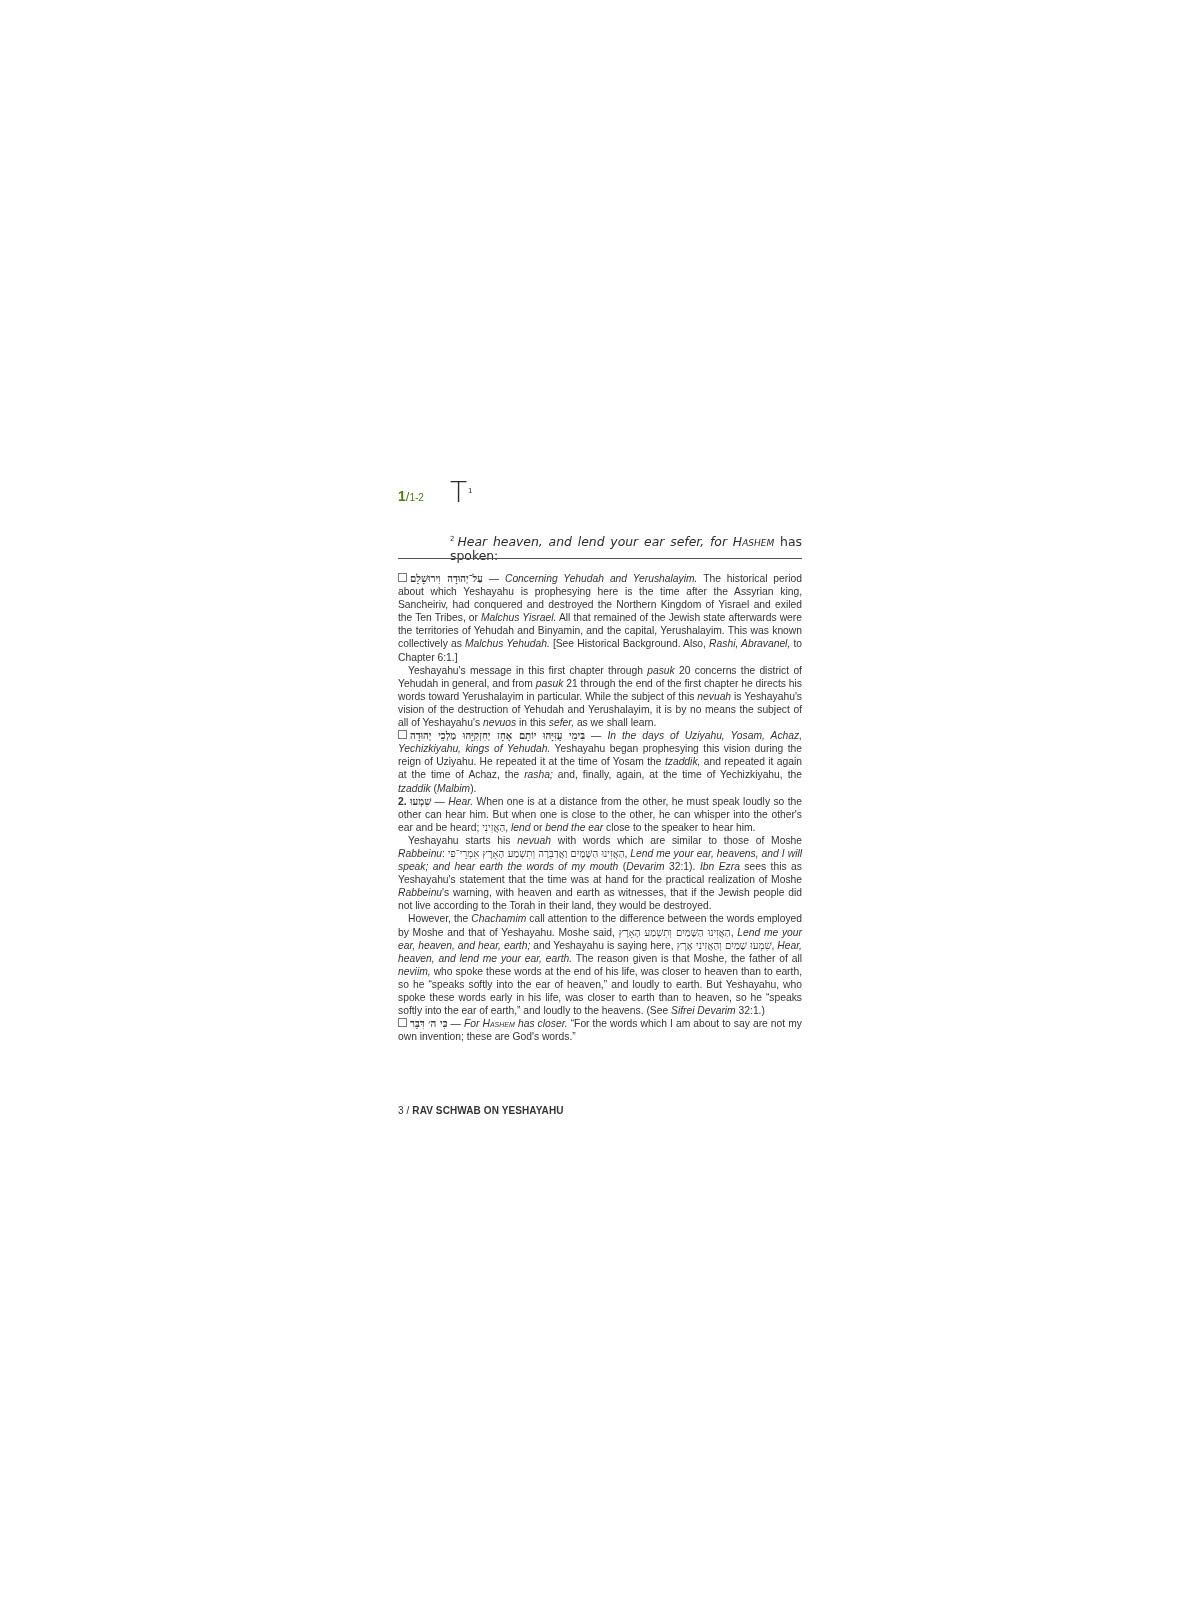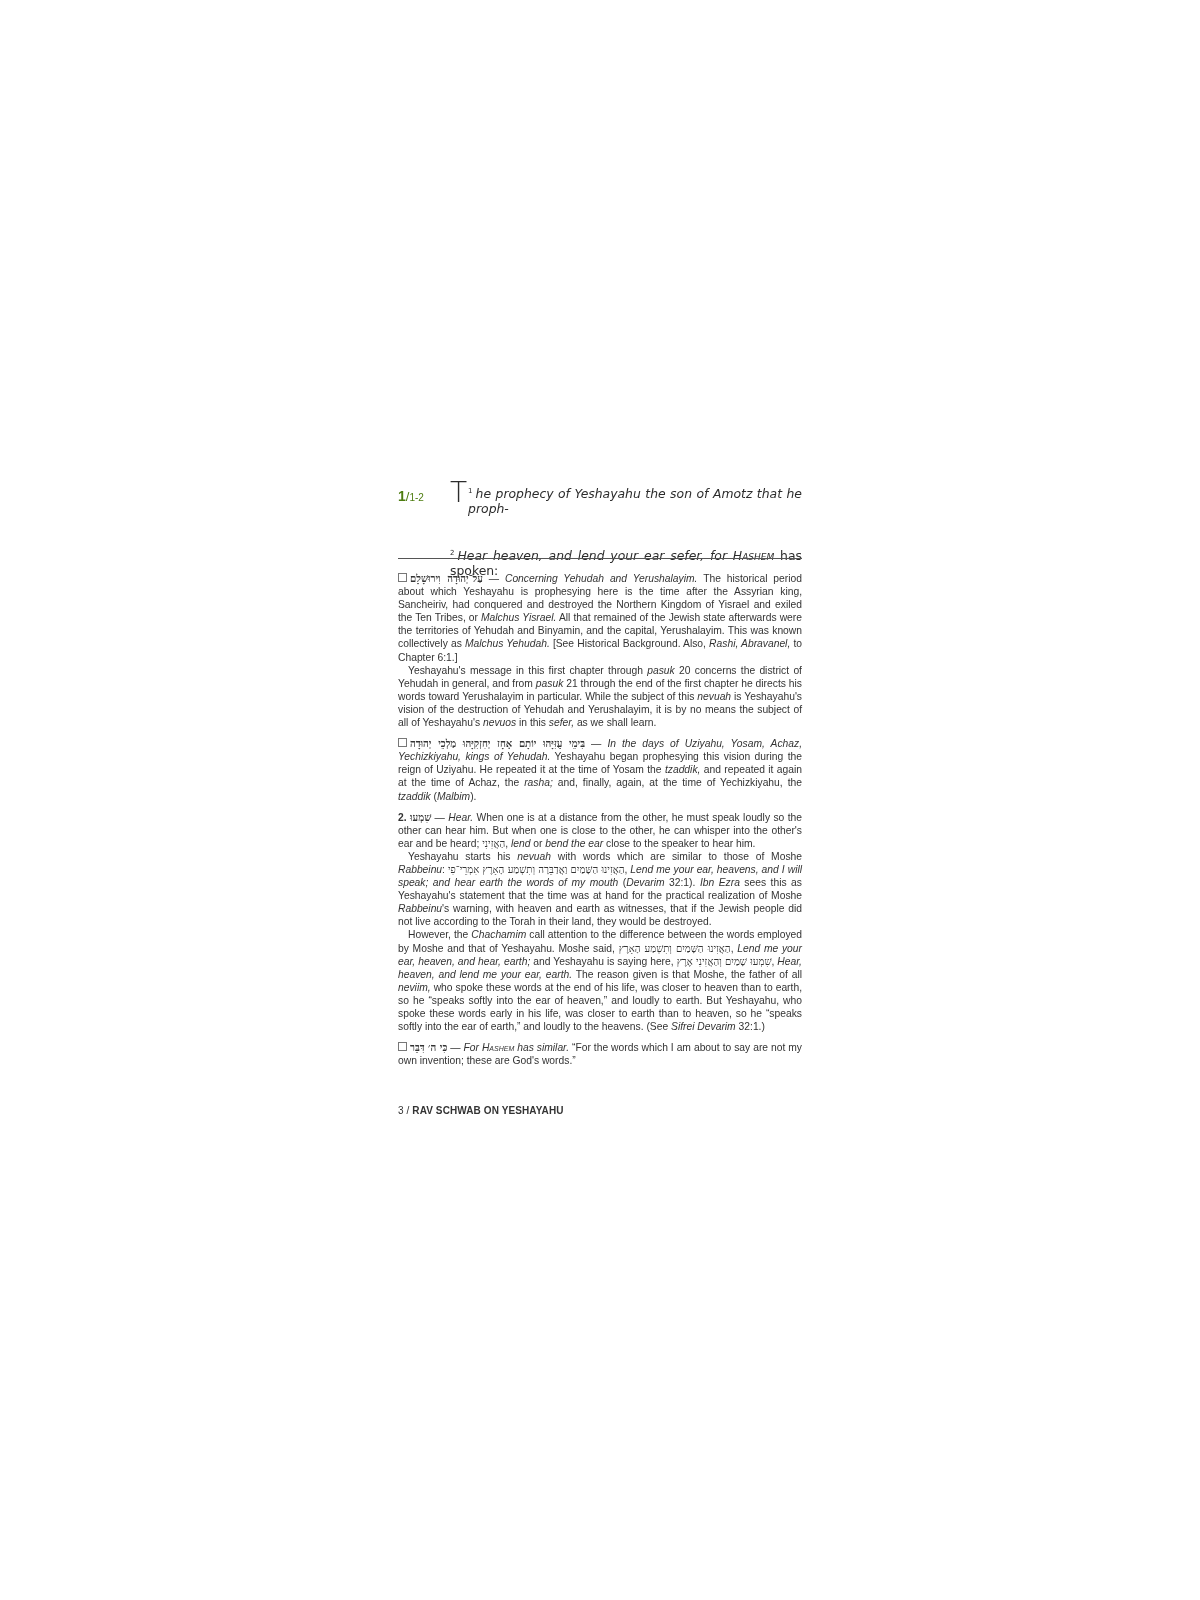--- a/index.html
+++ b/index.html
@@ -15,41 +15,41 @@
       line-height: 14.8px; text-align: justify; color: #2c2c2c; }
     .verse-text .vnum { font-size: 7px; vertical-align: super; font-style: normal; margin-right: 3px; }
     .dropcap { font-style: normal; font-size: 28px; line-height: 18px; float: left; margin-right: 1px; margin-top: 0px; font-weight: 300; }
     .indent { padding-left: 20px; }
     .sc { font-variant: small-caps; font-style: italic; }
     .rule { position: absolute; left: 0; top: 78px; width: 404px; border-top: 1px solid #555; }
     .commentary { position: absolute; left: 0; top: 84px; width: 404px;
       font-size: 10.3px; line-height: 13.1px; text-align: justify; color: #333; }
     .commentary p { margin: 0; }
     .commentary .para-indent { text-indent: 10px; }
-    .commentary .section { margin-top: 8px; }
+    .commentary .section { }
     .commentary .section:first-child { margin-top: 8px; }
     .box { display: inline-block; width: 7px; height: 7px; border: 1px solid #777; margin-right: 3px; vertical-align: 0px; }
     .heb { font-family: "DejaVu Serif", serif; font-weight: bold; direction: rtl; unicode-bidi: isolate; font-size: 10px; }
     .heb-plain { font-family: "DejaVu Serif", serif; direction: rtl; unicode-bidi: isolate; font-size: 10px; }
     i { font-style: italic; }
     .footer { position: absolute; left: 0; top: 625px; font-size: 10px; font-weight: bold; color: #333; letter-spacing: 0.1px; text-align: right; }
     .footer .num { font-weight: normal; }
     .snum { font-weight: bold; }
   </style>
 </head>
 <body>
 
 <div class="page">
 
   <div class="verse-block">
     <div class="chap-ref">
       <b>1</b>/<span class="range">1-2</span>
     </div>
     <div class="verse-text">
-      <span class="vnum">1</span><span class="dropcap">T</span><span>he prophecy of Yeshayahu the son of Amotz that he proph-</span><br>
+      <span class="vnum">1</span><span class="dropcap">T</span><br>
       <br>
       <br>
       <span class="vnum">2</span><span>Hear heaven, and lend your ear sefer, for </span><span class="sc">Hashem</span><span style="font-style:normal"> has spoken:</span>
     </div>
   </div>
 
   <div class="rule"></div>
 
   <div class="commentary">
 
@@ -62,20 +62,20 @@
       <p><span class="box"></span><span class="heb">בִּימֵי עֻזִּיָּהוּ יוֹתָם אָחָז יְחִזְקִיָּהוּ מַלְכֵי יְהוּדָה</span><span> — </span><i>In the days of Uziyahu, Yosam, Achaz, Yechizkiyahu, kings of Yehudah.</i><span> Yeshayahu began prophesying this vision during the reign of Uziyahu. He repeated it at the time of Yosam the </span><i>tzaddik,</i><span> and repeated it again at the time of Achaz, the </span><i>rasha;</i><span> and, finally, again, at the time of Yechizkiyahu, the </span><i>tzaddik</i><span> (</span><i>Malbim</i><span>).</span></p>
     </div>
 
     <div class="section">
       <p><span class="snum">2.</span> <span class="heb">שִׁמְעוּ</span><span> — </span><i>Hear.</i><span> When one is at a distance from the other, he must speak loudly so the other can hear him. But when one is close to the other, he can whisper into the other's ear and be heard; </span><span class="heb-plain">הַאֲזִינִי</span><span>, </span><i>lend</i><span> or </span><i>bend the ear</i><span> close to the speaker to hear him.</span></p>
       <p class="para-indent"><span>Yeshayahu starts his </span><i>nevuah</i><span> with words which are similar to those of Moshe </span><i>Rabbeinu</i><span>: </span><span class="heb-plain">הַאֲזִינוּ הַשָּׁמַיִם וַאֲדַבֵּרָה וְתִשְׁמַע הָאָרֶץ אִמְרֵי־פִי</span><span>, </span><i>Lend me your ear, heavens, and I will speak; and hear earth the words of my mouth</i><span> (</span><i>Devarim</i><span> 32:1). </span><i>Ibn Ezra</i><span> sees this as Yeshayahu's statement that the time was at hand for the practical realization of Moshe </span><i>Rabbeinu</i><span>'s warning, with heaven and earth as witnesses, that if the Jewish people did not live according to the Torah in their land, they would be destroyed.</span></p>
       <p class="para-indent"><span>However, the </span><i>Chachamim</i><span> call attention to the difference between the words employed by Moshe and that of Yeshayahu. Moshe said, </span><span class="heb-plain">הַאֲזִינוּ הַשָּׁמַיִם וְתִשְׁמַע הָאָרֶץ</span><span>, </span><i>Lend me your ear, heaven, and hear, earth;</i><span> and Yeshayahu is saying here, </span><span class="heb-plain">שִׁמְעוּ שָׁמַיִם וְהַאֲזִינִי אֶרֶץ</span><span>, </span><i>Hear, heaven, and lend me your ear, earth.</i><span> The reason given is that Moshe, the father of all </span><i>neviim,</i><span> who spoke these words at the end of his life, was closer to heaven than to earth, so he “speaks softly into the ear of heaven,” and loudly to earth. But Yeshayahu, who spoke these words early in his life, was closer to earth than to heaven, so he “speaks softly into the ear of earth,” and loudly to the heavens. (See </span><i>Sifrei Devarim</i><span> 32:1.)</span></p>
     </div>
 
     <div class="section">
-      <p><span class="box"></span><span class="heb">כִּי ה׳ דִּבֵּר</span><span> — </span><i>For </i><i class="sc">Hashem</i><i> has similar.</i><span> “For the words which I am about to say are not my own invention; these are God's words.”</span></p>
+      <p><span class="box"></span><span class="heb">כִּי ה׳ דִּבֵּר</span><span> — </span><i>For </i><i class="sc">Hashem</i><i> has closer.</i><span> “For the words which I am about to say are not my own invention; these are God's words.”</span></p>
     </div>
   </div>
 
   <div class="footer">
     <span class="num">3</span><span class="num"> / </span><span>RAV SCHWAB ON YESHAYAHU</span>
   </div>
 </div>
 
 </body></html>

